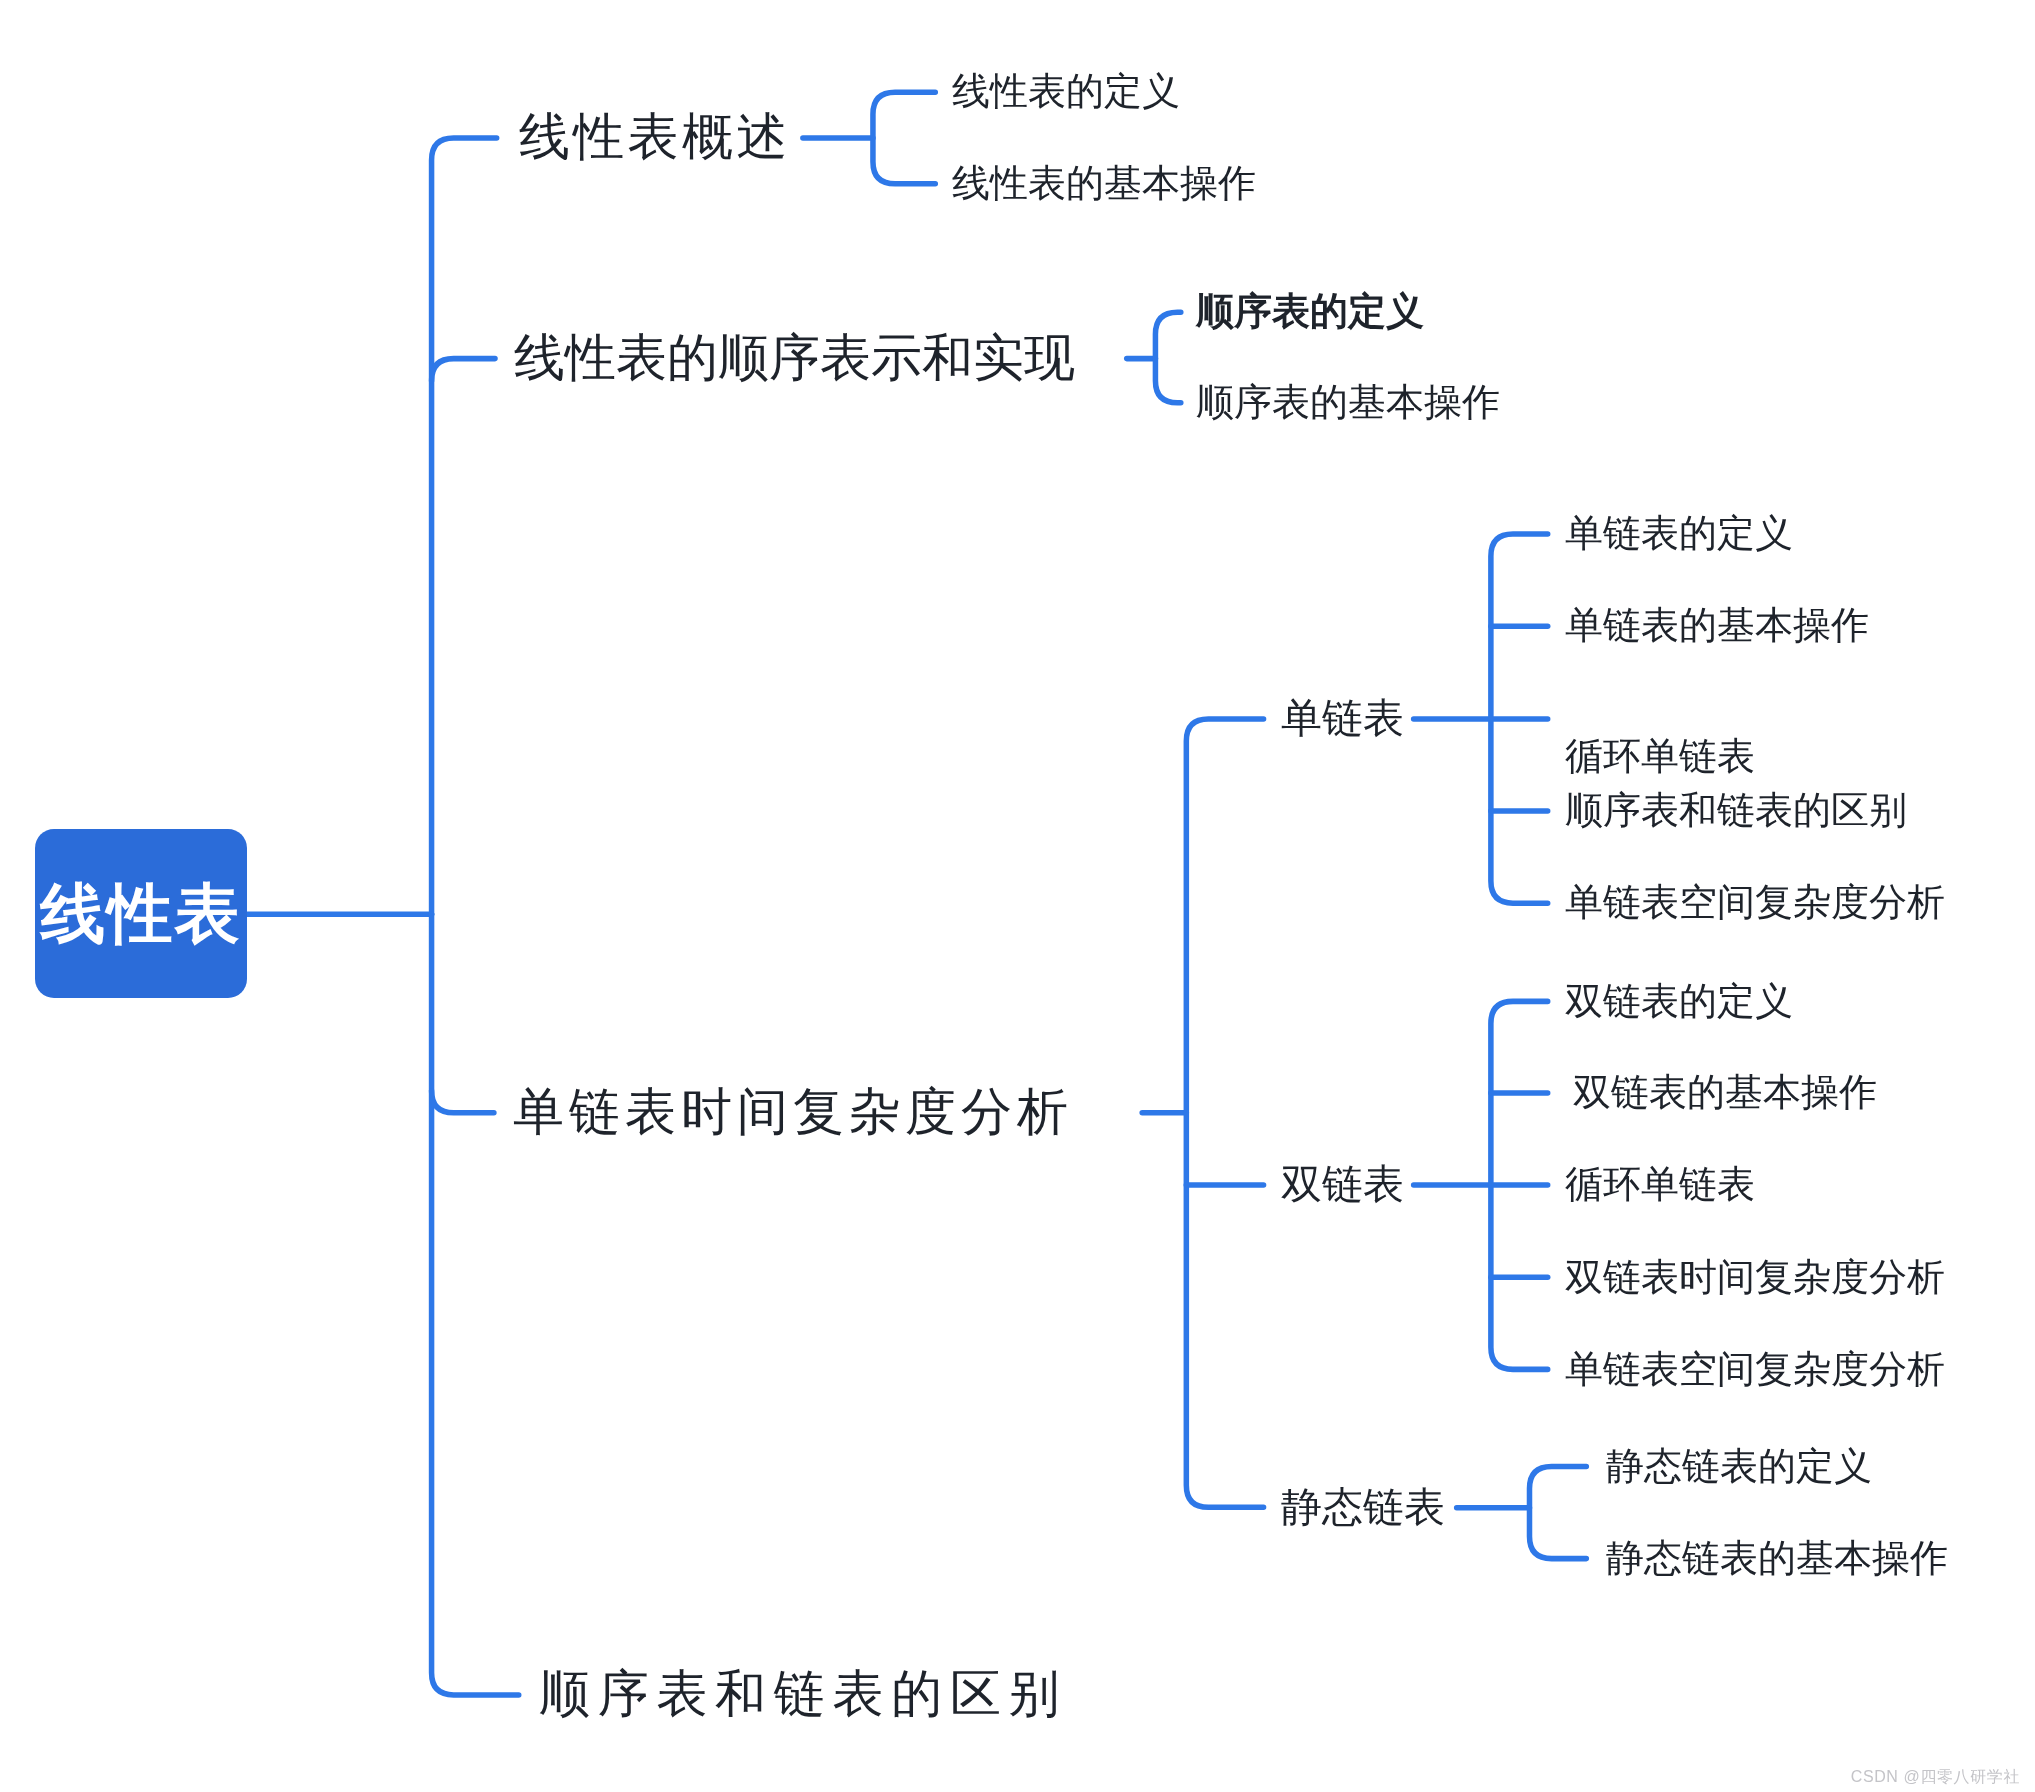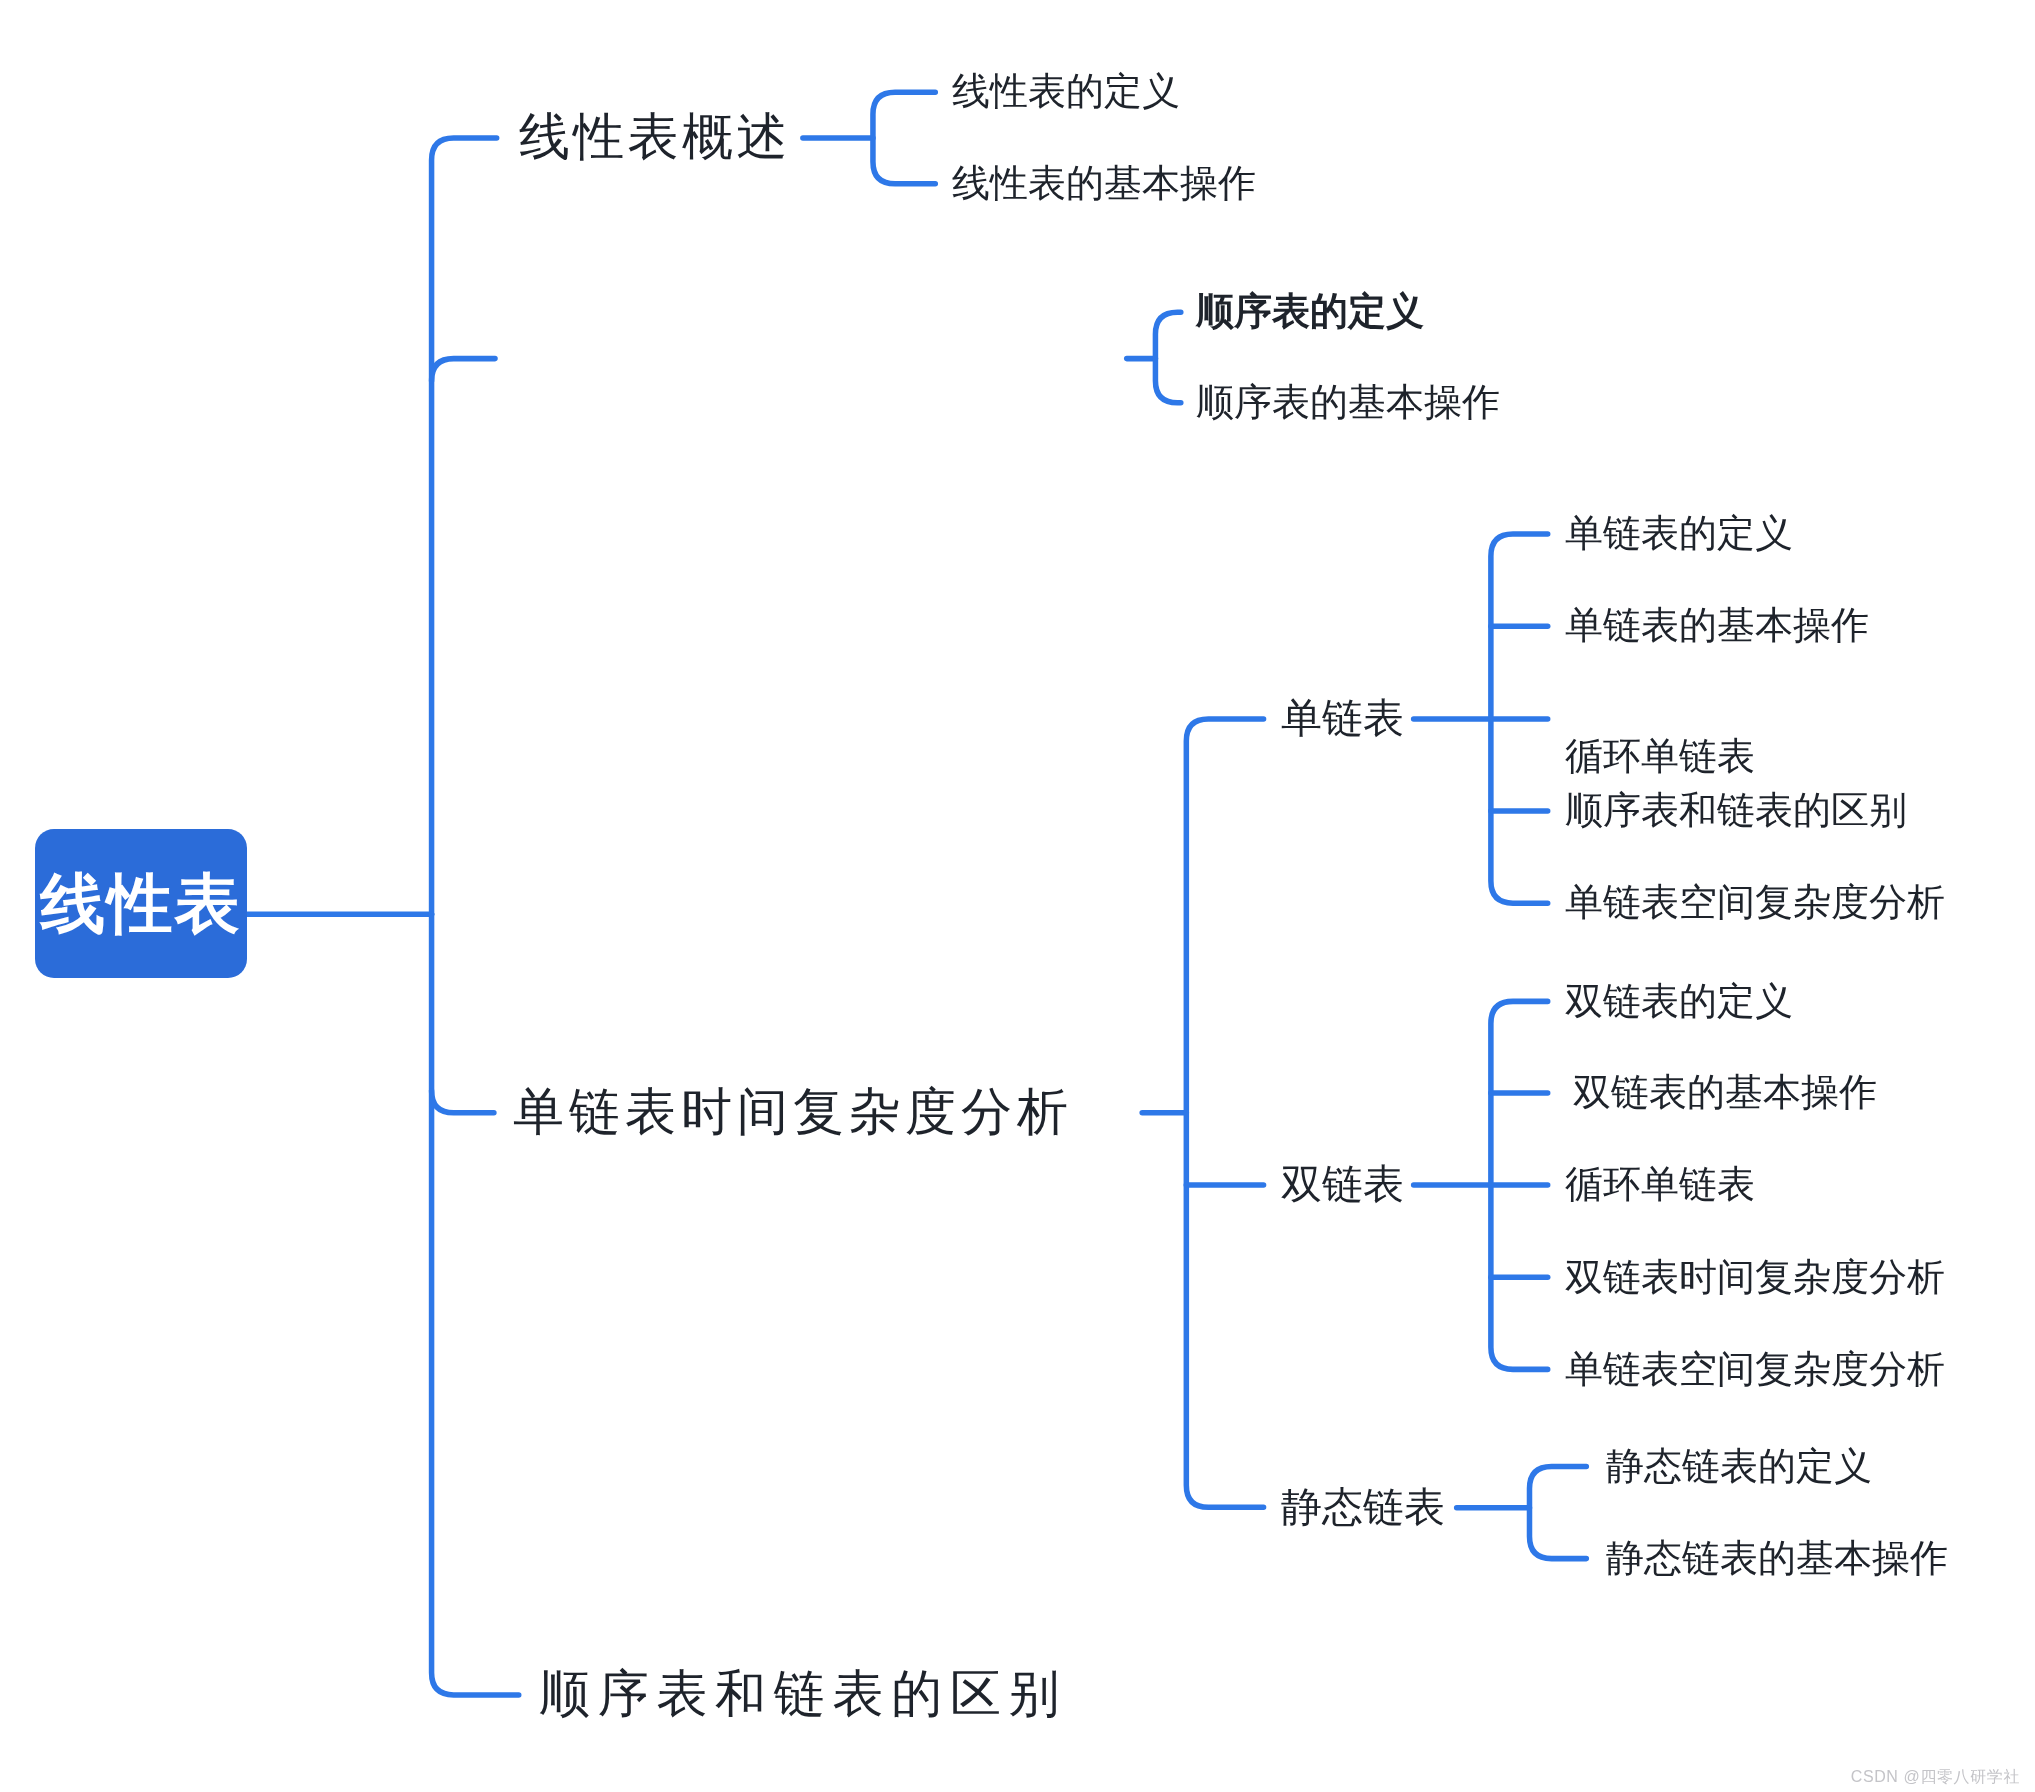--- a/index.html
+++ b/index.html
@@ -28,21 +28,21 @@
     stroke: #2e78e8;
     stroke-width: 10;
     stroke-linecap: round;
     stroke-linejoin: round;
   }
   .root-node {
     position: absolute;
     left: 35px;
     top: 829px;
     width: 212px;
-    height: 149px;
+    height: 169px;
     background: #2b6cd9;
     border-radius: 19px;
     display: flex;
     align-items: center;
     justify-content: center;
   }
   .root-label {
     color: #ffffff;
     font-size: 65px;
     font-weight: 700;
@@ -140,20 +140,21 @@
 
     <path d="M 2640 2733 H 2772"></path>
     <path d="M 2875 2658 H 2812 Q 2772 2658 2772 2698 V 2785 Q 2772 2825 2812 2825 H 2875"></path>
   </svg>
 
   <div class="root-node" style="background-color: rgb(43, 108, 217);">
     <span class="root-label" style="color: rgb(255, 255, 255);">线性表</span>
   </div>
 
   <div class="lbl l1 b0">线性表概述</div>
+  <div class="lbl l1 b1">线性表的顺序表示和实现</div>
   <div class="lbl l1 b2">单链表时间复杂度分析</div>
   <div class="lbl l1 b3">顺序表和链表的区别</div>
 
   <div class="lbl l3 b0c0">线性表的定义</div>
   <div class="lbl l3 b0c1">线性表的基本操作</div>
 
   <div class="lbl l3 b1c0">顺序表的定义</div>
   <div class="lbl l3 b1c1">顺序表的基本操作</div>
 
   <div class="lbl l2 n-singly">单链表</div>

